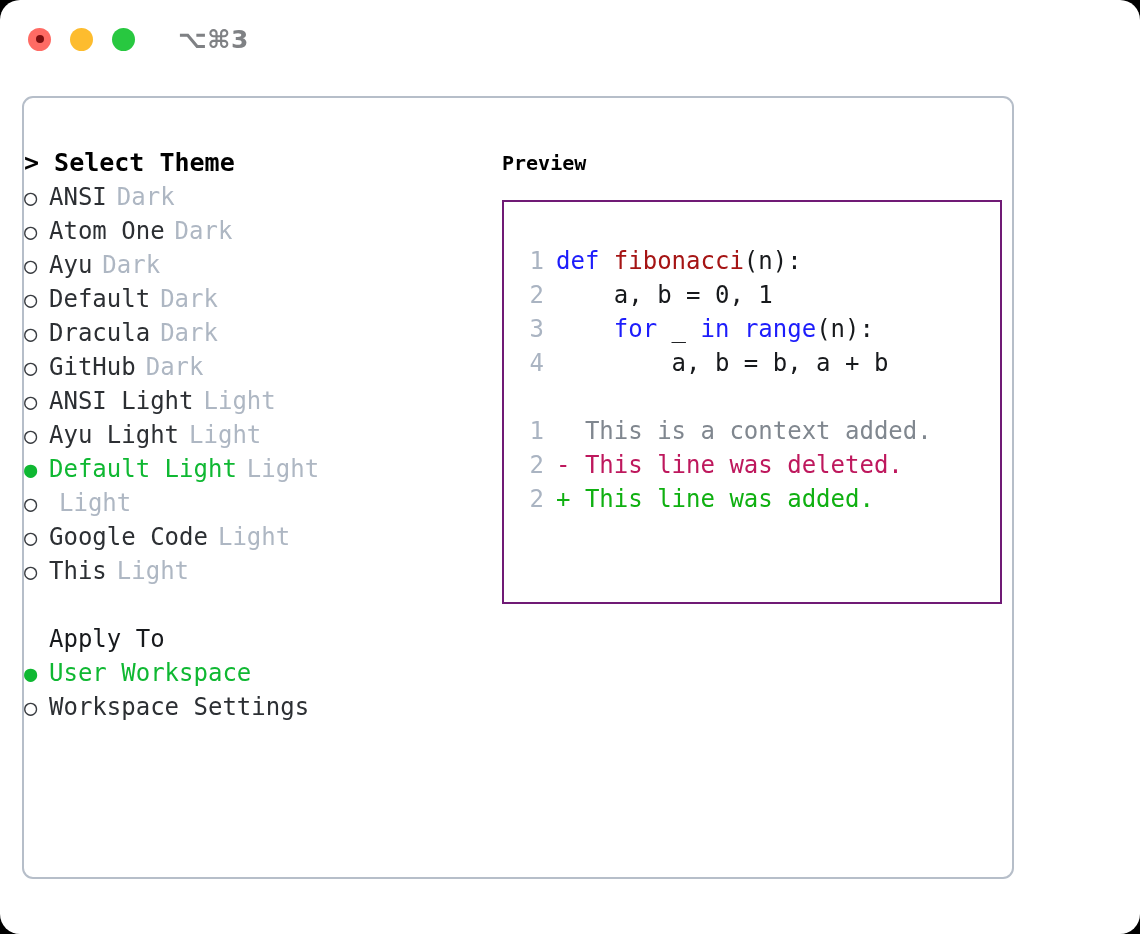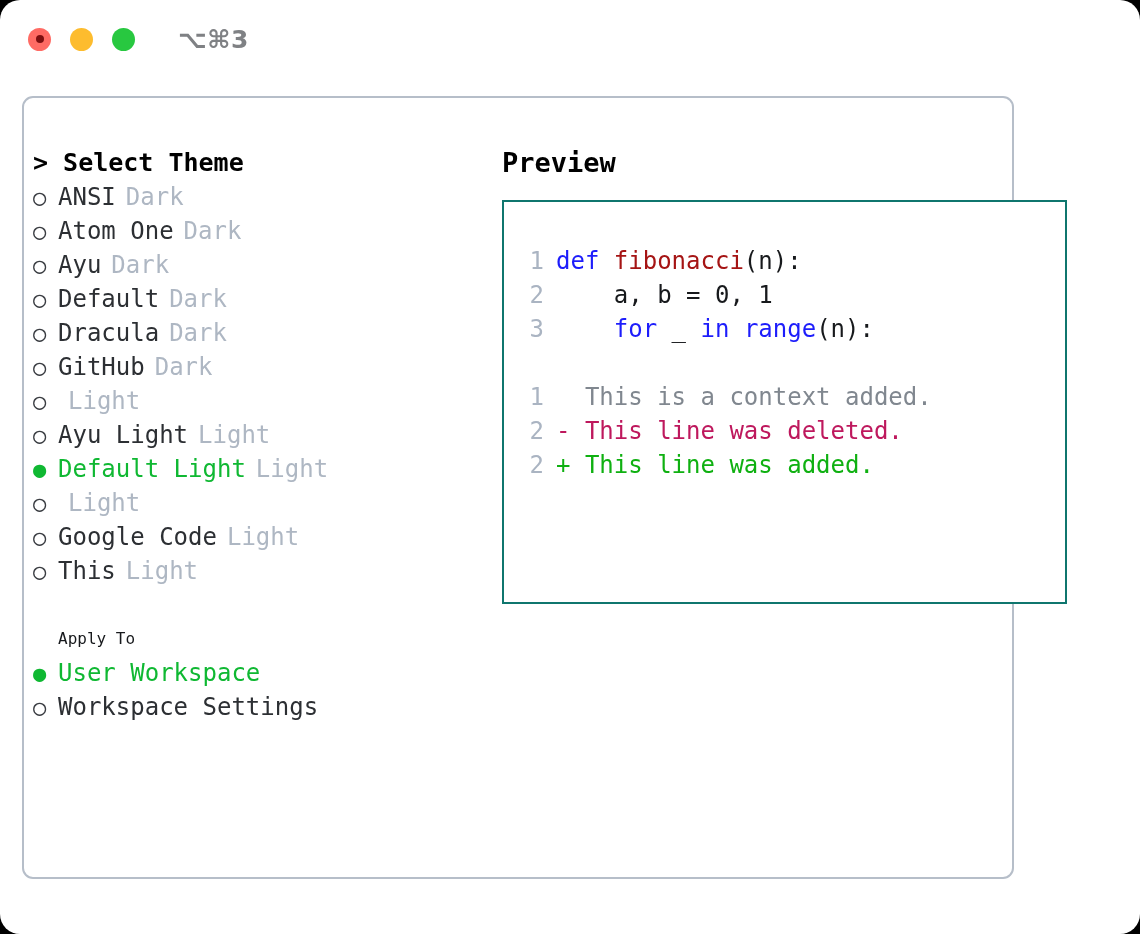--- a/index.html
+++ b/index.html
@@ -82,21 +82,21 @@
     height: 783px;
     border: 2px solid #b6bec9;
     border-radius: 11px;
     box-sizing: border-box;
     background: #ffffff;
   }
 
   
   .left-col {
     position: absolute;
-    left: 9px;
+    left: 0;
     top: 48px;
     width: 460px;
   }
 
   .list-header {
     font-size: 25px;
     font-weight: bold;
     color: #000000;
     line-height: 34px;
     white-space: pre;
@@ -123,21 +123,21 @@
   .row .name { color: #2c2f33; }
   .row.selected .name { color: #0fb832; }
   .row .badge {
     color: #aeb7c3;
     margin-left: 10px;
   }
 
   .section-gap { height: 34px; }
 
   .section-label {
-    font-size: 16px;
+    font-size: 24px;
     color: #17191c;
     line-height: 34px;
     height: 34px;
     padding-left: 25px;
     white-space: pre;
   }
 
   .hint {
     margin-top: 34px;
     font-size: 24px;
@@ -148,32 +148,32 @@
   }
 
   
   .right-col {
     position: absolute;
     left: 478px;
     top: 48px;
     width: 500px;
   }
   .preview-title {
-    font-size: 27px;
+    font-size: 20px;
     font-weight: bold;
     color: #000000;
     line-height: 34px;
     margin-bottom: 20px;
     white-space: pre;
   }
   .preview-panel {
     position: relative;
-    width: 565px;
+    width: 500px;
     height: 404px;
-    border: 2px solid #0f766e;
+    border: 2px solid #701a75;
     box-sizing: border-box;
     background: #ffffff;
   }
   .code-area {
     position: absolute;
     left: 14px;
     top: 42px;
     width: 450px;
   }
   .code-line {
@@ -216,21 +216,21 @@
 
     <div class="left-col">
       <div class="list-header">&gt; Select Theme</div>
       <div id="theme-rows">
           <div class="row"><span class="marker">○</span><span class="name">ANSI</span><span class="badge">Dark</span></div>
           <div class="row"><span class="marker">○</span><span class="name">Atom One</span><span class="badge">Dark</span></div>
           <div class="row"><span class="marker">○</span><span class="name">Ayu</span><span class="badge">Dark</span></div>
           <div class="row"><span class="marker">○</span><span class="name">Default</span><span class="badge">Dark</span></div>
           <div class="row"><span class="marker">○</span><span class="name">Dracula</span><span class="badge">Dark</span></div>
           <div class="row"><span class="marker">○</span><span class="name">GitHub</span><span class="badge">Dark</span></div>
-          <div class="row"><span class="marker">○</span><span class="badge">Light</span></div>
+          <div class="row"><span class="marker">○</span><span class="name">ANSI Light</span><span class="badge">Light</span></div>
           <div class="row"><span class="marker">○</span><span class="name">Ayu Light</span><span class="badge">Light</span></div>
           <div class="row selected"><span class="marker sel">●</span><span class="name">Default Light</span><span class="badge">Light</span></div>
           <div class="row"><span class="marker">○</span><span class="badge">Light</span></div>
           <div class="row"><span class="marker">○</span><span class="name">Google Code</span><span class="badge">Light</span></div>
           <div class="row"><span class="marker">○</span><span class="name">This</span><span class="badge">Light</span></div>
         </div>
 
       <div class="section-gap"></div>
       <div class="section-label">Apply To</div>
       <div id="apply-rows">
@@ -241,20 +241,21 @@
     </div>
 
     <div class="right-col">
       <div class="preview-title">Preview</div>
       <div class="preview-panel">
         <div class="code-area">
           <div id="code-lines">
               <div class="code-line"><span class="lineno">1</span><span class="kw">def </span><span class="fn">fibonacci</span><span class="pl">(n):</span></div>
               <div class="code-line"><span class="lineno">2</span><span class="pl">    a, b = 0, 1</span></div>
               <div class="code-line"><span class="lineno">3</span><span class="pl">    </span><span class="kw">for</span><span class="pl"> _ </span><span class="kw">in</span><span class="pl"> </span><span class="kw">range</span><span class="pl">(n):</span></div>
+              <div class="code-line"><span class="lineno">4</span><span class="pl">        a, b = b, a + b</span></div>
             </div>
           <div class="diff-gap"></div>
           <div id="diff-lines">
               <div class="code-line"><span class="lineno">1</span><span class="d-ctx">  This is a context added.</span></div>
               <div class="code-line"><span class="lineno">2</span><span class="d-del">- This line was deleted.</span></div>
               <div class="code-line"><span class="lineno">2</span><span class="d-add">+ This line was added.</span></div>
             </div>
         </div>
       </div>
     </div>

